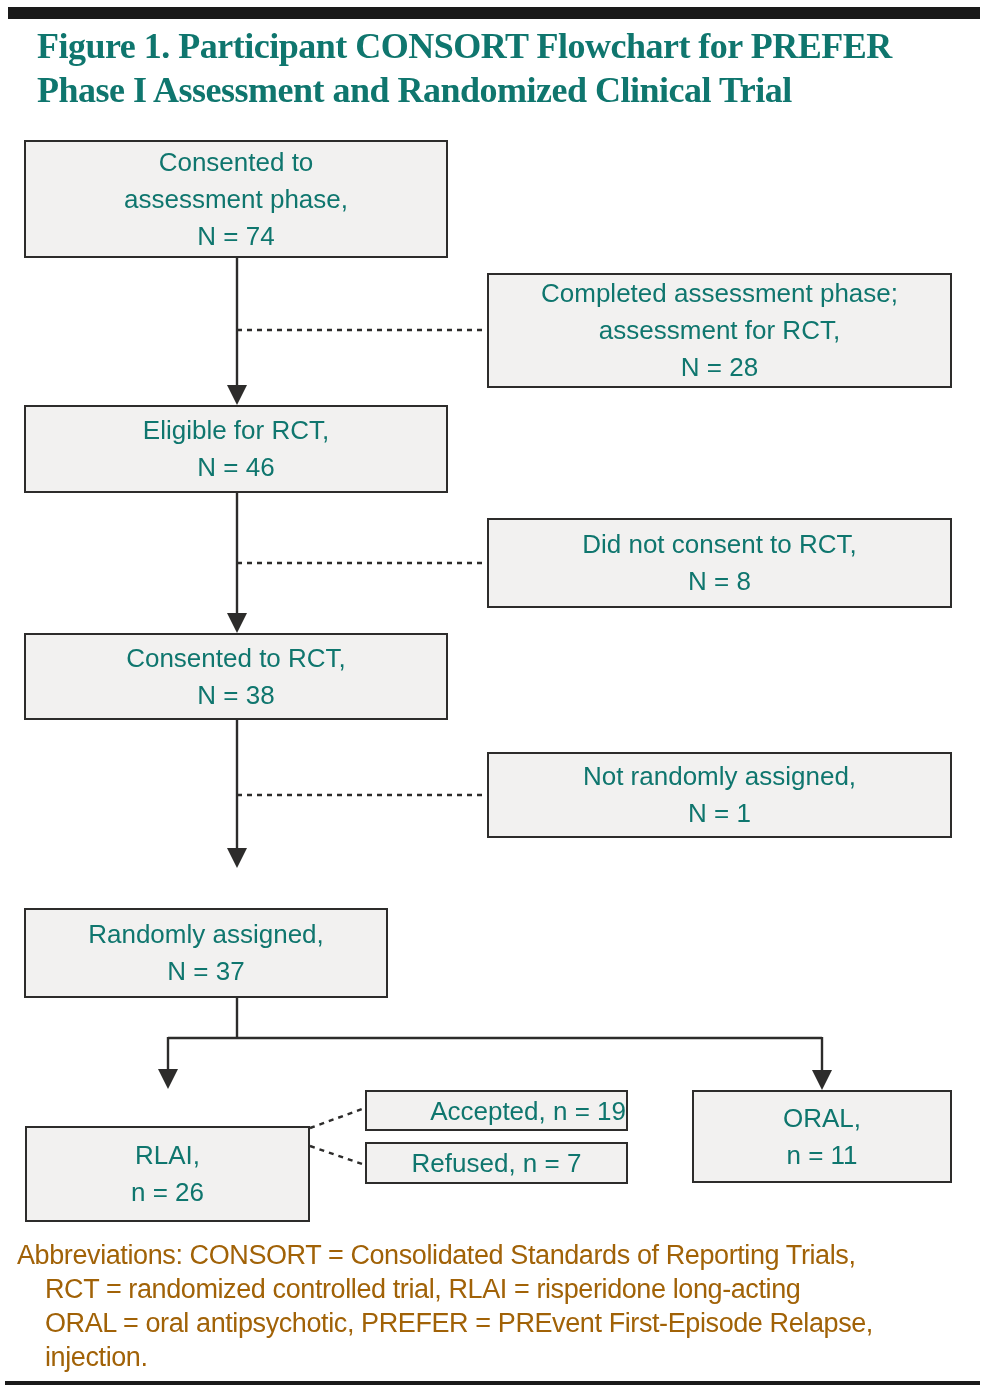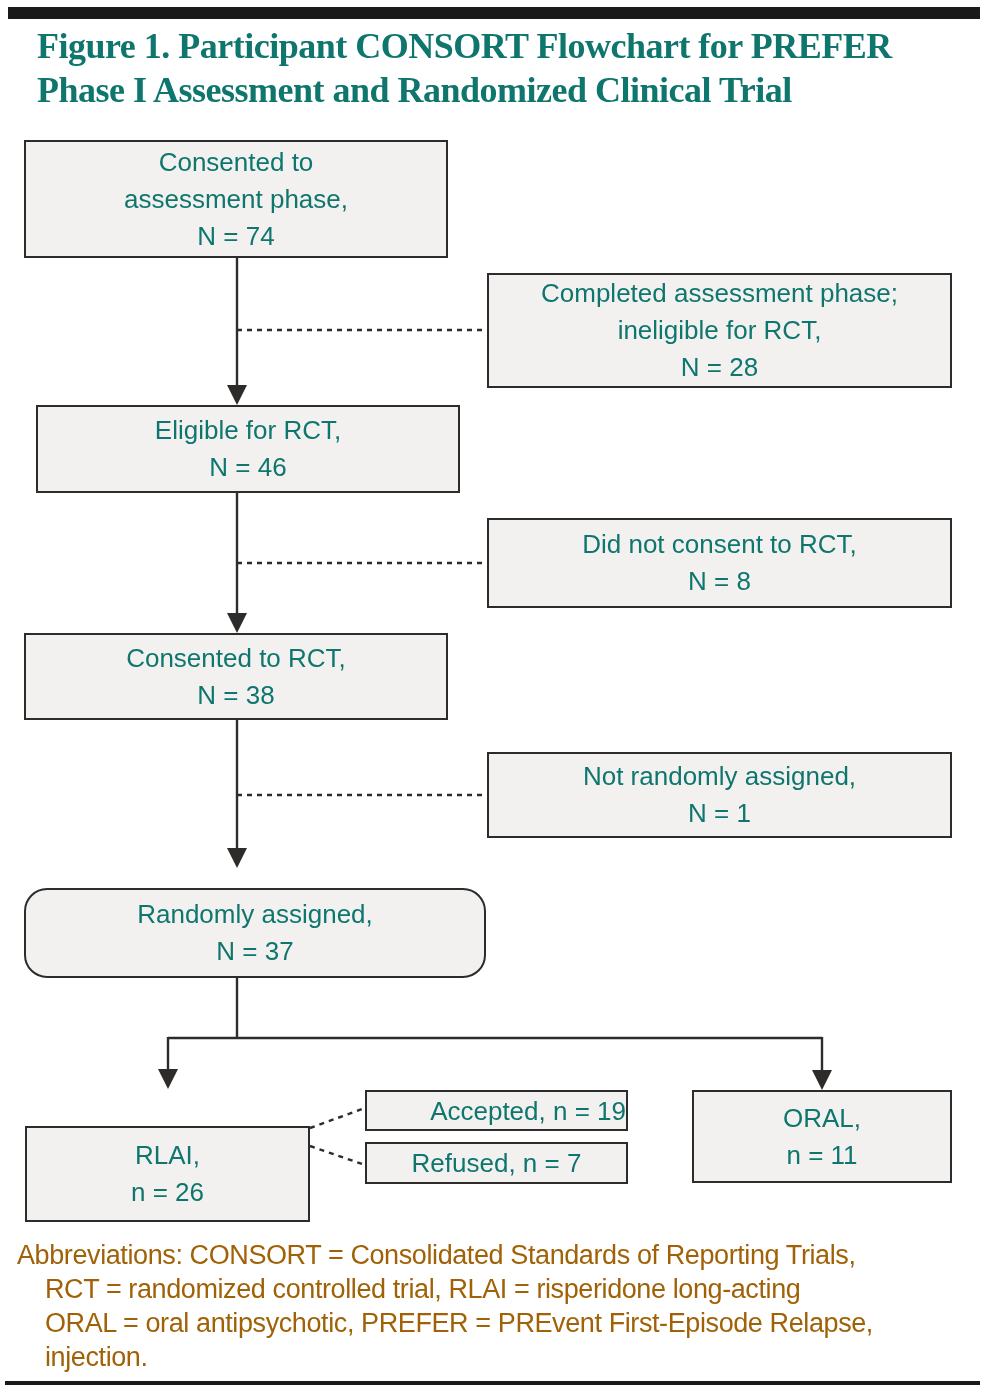--- a/index.html
+++ b/index.html
@@ -127,45 +127,45 @@
   </svg>
 
   <div class="fbox" style="left:24px; top:140px; width:424px; height:118px;">
     <div>Consented to</div>
     <div>assessment phase,</div>
     <div>N = 74</div>
   </div>
 
   <div class="fbox" style="left:487px; top:273px; width:465px; height:115px;">
     <div>Completed assessment phase;</div>
-    <div>ineligible for RCT,</div>
+    <div>assessment for RCT,</div>
     <div>N = 28</div>
   </div>
 
-  <div class="fbox" style="left:24px; top:405px; width:424px; height:88px;margin-left:12px;">
+  <div class="fbox" style="left:24px; top:405px; width:424px; height:88px;">
     <div>Eligible for RCT,</div>
     <div>N = 46</div>
   </div>
 
   <div class="fbox" style="left:487px; top:518px; width:465px; height:90px;">
     <div>Did not consent to RCT,</div>
     <div>N = 8</div>
   </div>
 
   <div class="fbox" style="left:24px; top:633px; width:424px; height:87px;">
     <div>Consented to RCT,</div>
     <div>N = 38</div>
   </div>
 
   <div class="fbox" style="left:487px; top:752px; width:465px; height:86px;">
     <div>Not randomly assigned,</div>
     <div>N = 1</div>
   </div>
 
-  <div class="fbox" style="left:24px; top:888px; width:462px; height:90px;border-radius:23px;">
+  <div class="fbox" style="left:24px; top:908px; width:364px; height:90px;">
     <div>Randomly assigned,</div>
     <div>N = 37</div>
   </div>
 
   <div class="fbox" style="left:25px; top:1089px; width:285px; height:96px;margin-top:37px;">
     <div>RLAI,</div>
     <div>n = 26</div>
   </div>
 
   <div class="fbox small" style="left:365px; top:1090px; width:263px; height:41px;align-items:flex-end;">

